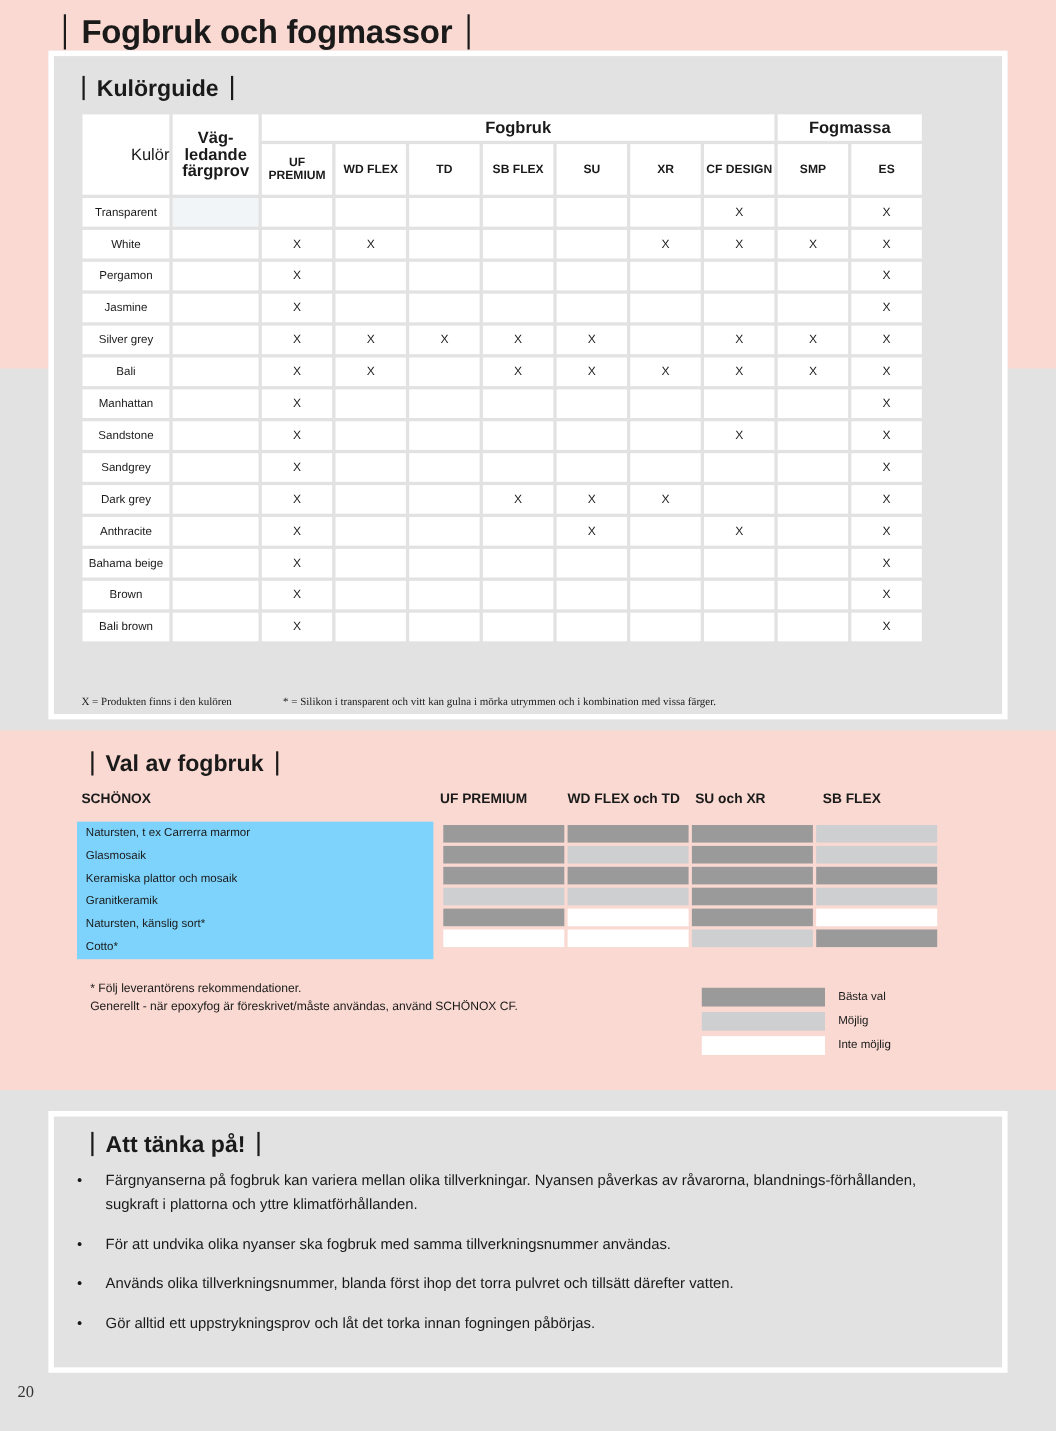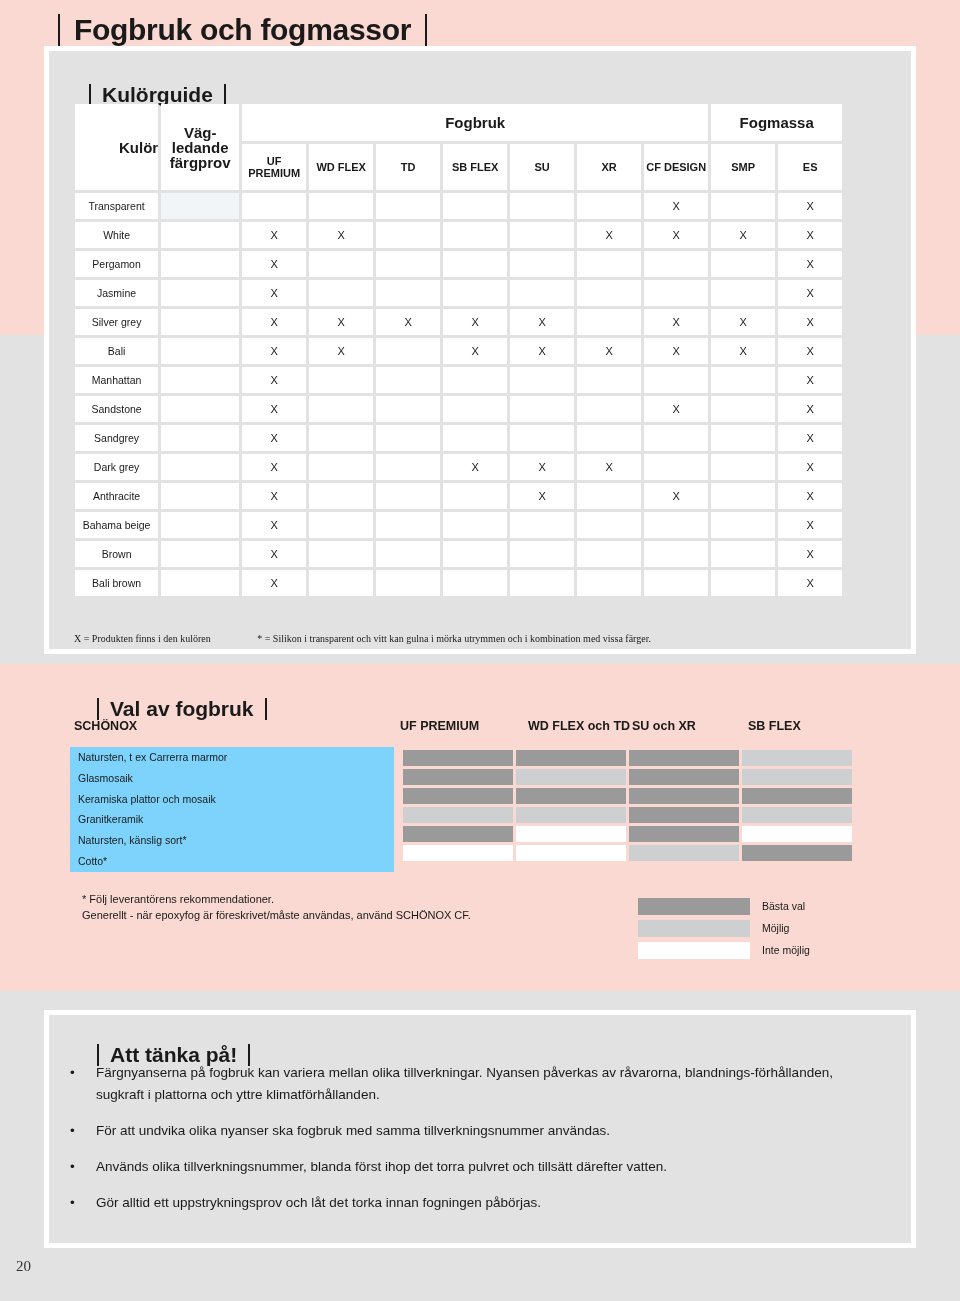--- a/index.html
+++ b/index.html
@@ -35,43 +35,43 @@
   }
   .tick.sm{height:22px;vertical-align:-4px;margin:0 11px;}
 
   
   .card-kulor{
     position:absolute;left:44px;top:46px;width:872px;height:608px;
     background:#e2e2e2;border:5px solid #ffffff;box-sizing:border-box;
   }
   .h2{
     font-size:21px;font-weight:bold;
-    margin:16px;padding:0;
+    margin:2px;padding:0;
     white-space:nowrap;
   }
   .kulor-h2{position:absolute;left:62px;top:62px;line-height:34px;}
 
   
   .ctable{
     position:absolute;left:72px;top:101px;
     border-collapse:separate;border-spacing:3px;
     table-layout:fixed;
   }
   .ctable td,.ctable th{
     background:#ffffff;margin:0;padding:0;
     font-size:10.5px;font-weight:normal;
     text-align:center;vertical-align:middle;
     height:26px;box-sizing:border-box;
   }
   .ctable .cn{width:76px;text-align:center;}
   .ctable .cprov{width:78px;}
   .ctable .cc{width:64px;}
   .ctable .chead{height:46px;font-weight:bold;font-size:11px;}
-  .ctable .cbig{font-size:15px;font-weight:bold;height:37px;}
-  .ctable .cname{font-size:15px;font-weight:bold;padding-left:44px;}
+  .ctable .cbig{font-size:15px;font-weight:bold;height:24px;}
+  .ctable .cname{font-size:15px;font-weight:normal;padding-left:44px;}
   .ctable .blank{background:#f2f5f8;}
   .ctable td.xm{font-size:11px;}
 
   .legend-row{
     position:absolute;left:74px;top:633px;
     font-size:10px;white-space:nowrap;font-family:Liberation Serif, serif;
   }
   .legend-row .l2{margin-left:44px;}
 
   
@@ -368,21 +368,21 @@
 <div class="pink-band"></div>
 
 <div class="h2 val-h2">
   <span class="tick sm"></span><span>Val av fogbruk</span><span class="tick sm"></span>
 </div>
 
 <div class="val-wrap">
   <div class="val-head">
     <span class="sch">SCHÖNOX</span>
     <span class="ch" style="left:330px;width:113px;">UF PREMIUM</span>
-    <span class="ch" style="left:458px;width:113px;">WD FLEX och TD</span>
+    <span class="ch" style="left:446px;width:113px;">WD FLEX och TD</span>
     <span class="ch" style="left:562px;width:113px;">SU och XR</span>
     <span class="ch" style="left:678px;width:113px;">SB FLEX</span>
   </div>
   <div class="val-body">
     <div class="val-names" id="val-names">
         <div>Natursten, t ex Carrerra marmor</div>
         <div>Glasmosaik</div>
         <div>Keramiska plattor och mosaik</div>
         <div>Granitkeramik</div>
         <div>Natursten, känslig sort*</div>

